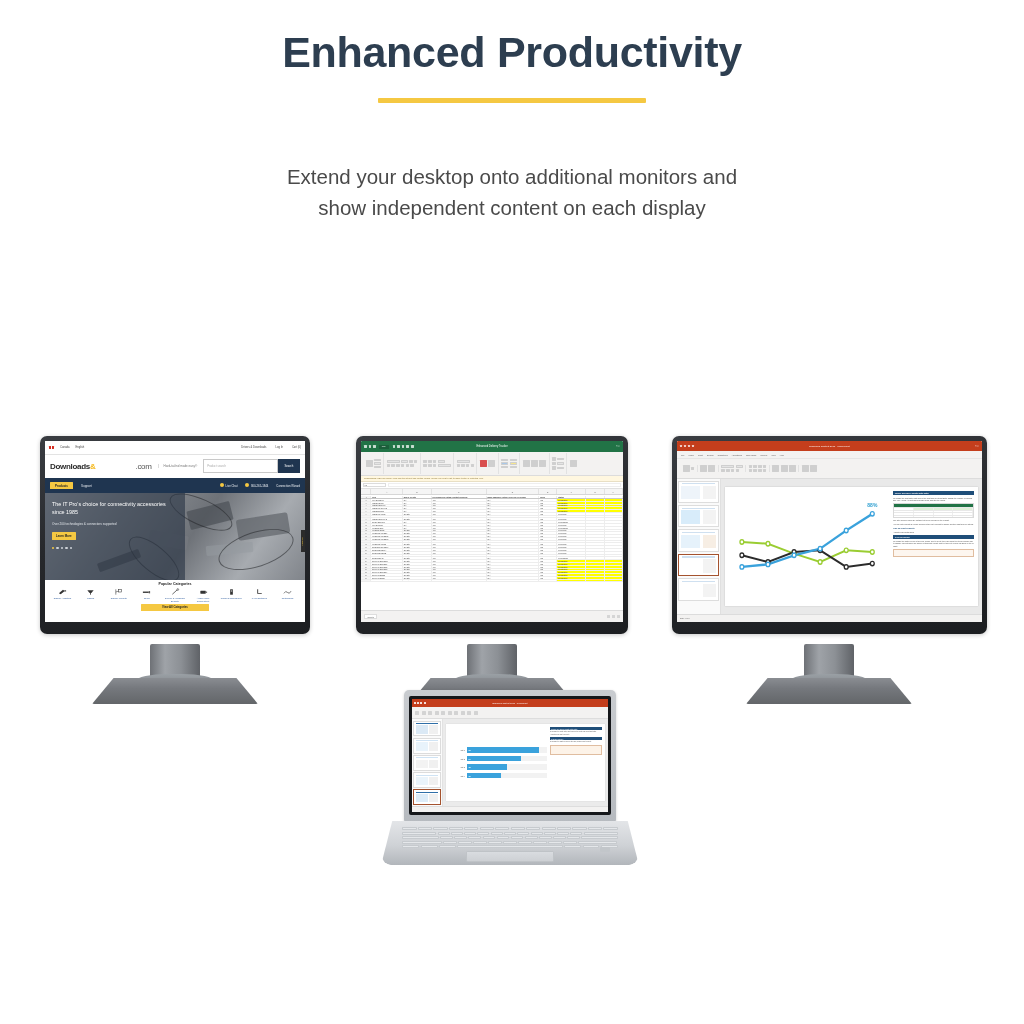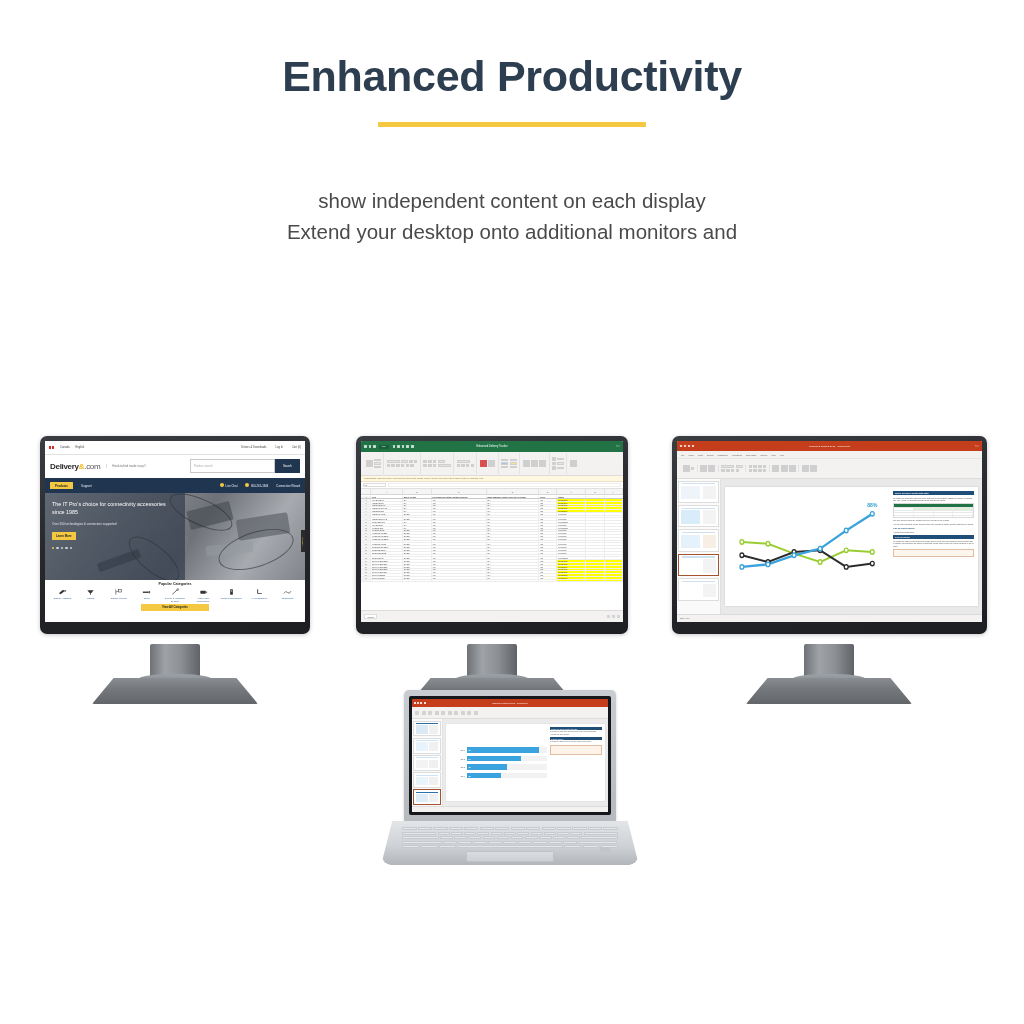--- a/index.html
+++ b/index.html
@@ -6,21 +6,21 @@
   html, body { margin:0; padding:0; }
   body {
     width:1024px; height:1024px;
     background:#ffffff;
     font-family:"Liberation Sans", sans-serif;
     overflow:hidden;
     position:relative;
   }
 
   
-  .header { width:100%; padding-top:52px; text-align:center; }
+  .header { width:100%; padding-top:28px; text-align:center; }
   .title-1 {
     font-size:43px; font-weight:700; color:#2d3e50;
     letter-spacing:-0.3px; line-height:1.12; margin:0;
   }
   .title-2 {
     font-size:40px; font-weight:300; color:#3b4a5a;
     letter-spacing:-0.2px; line-height:1.15; margin:4px 0 0 0;
   }
   .rule {
     width:268px; height:5px; background:#f5c842;
@@ -68,21 +68,21 @@
     padding:0 4px; border-bottom:.4px solid #e3e3e3; font-size:2.7px; color:#444;
   }
   .site-util-left { display:flex; gap:6px; align-items:center; }
   .flag-ca { width:5px; height:3.2px; background:#d52b1e; position:relative; border-radius:.4px; display:inline-block;}
   .flag-ca:after{content:'';position:absolute;left:1.6px;top:0;width:1.8px;height:3.2px;background:#fff;}
   .site-util-right { margin-left:auto; display:flex; gap:9px; align-items:center; font-size:2.7px; }
   .site-logo-row {
     height:13%; display:flex; align-items:center; padding:0 5px; gap:6px; background:#fff;
   }
   .logo-txt { font-size:8px; font-weight:700; color:#2b2b2b; letter-spacing:-.3px; white-space:nowrap; }
-  .logo-txt .dotcom { color:#555; font-weight:400; }
+  .logo-txt .dotcom { color:#555; font-weight:400;margin-left:40px; }
   .logo-amp { color:#f5b81c; }
   .tagline { font-size:3px; color:#777; border-left:.5px solid #ddd; padding-left:5px; white-space:nowrap; }
   .search-wrap { margin-left:auto; display:flex; height:60%; width:44%; }
   .search-box {
     flex:1; border:.5px solid #c9c9c9; background:#fff; font-size:2.8px; color:#aaa;
     display:flex; align-items:center; padding-left:3px;
   }
   .search-btn {
     width:23%; background:#1f3550; color:#fff; font-size:2.8px;
     display:flex; align-items:center; justify-content:center;
@@ -257,22 +257,22 @@
   .lp-nimg { border:.4px solid #e0bda0; height:10px; background:#fdf3e8; margin-top:1px; }
   .lp-st { position:absolute; left:0; right:0; bottom:0; height:5%; background:#f3f2f1; border-top:.3px solid #ddd; }
 </style>
 </head>
 <body>
 
 <div class="header">
   <h1 class="title-1">Enhanced Productivity</h1>
   <div class="rule"></div>
   <div class="subtitle">
+    <div>Extend your desktop onto additional monitors and</div>
     <div>show independent content on each display</div>
-    <div>Extend your desktop onto additional monitors and</div>
   </div>
 </div>
 
 <div class="rig">
 
   <div class="monitor" style="left:40px; top:16px;">
     <div class="mon-bezel" style="width:270px;height:198px;">
       <div class="mon-screen">
 
         <div class="site">
@@ -284,21 +284,21 @@
               <span>English</span>
             </div>
             <div class="site-util-right">
               <span>Drivers &amp; Downloads</span>
               <span>Log In</span>
               <span>Cart (0)</span>
             </div>
           </div>
 
           <div class="site-logo-row">
-            <span class="logo-txt"><span>Delivery</span><span class="logo-amp">&amp;</span><span class="dotcom">.com</span></span>
+            <span class="logo-txt"><span>Downloads</span><span class="logo-amp">&amp;</span><span class="dotcom">.com</span></span>
             <span class="tagline">Hard-to-find made easy®</span>
             <div class="search-wrap">
               <div class="search-box">Product search</div>
               <div class="search-btn">Search</div>
             </div>
           </div>
 
           <div class="site-nav">
             <span class="nav-prod">Products</span>
             <span class="nav-sup">Support</span>

